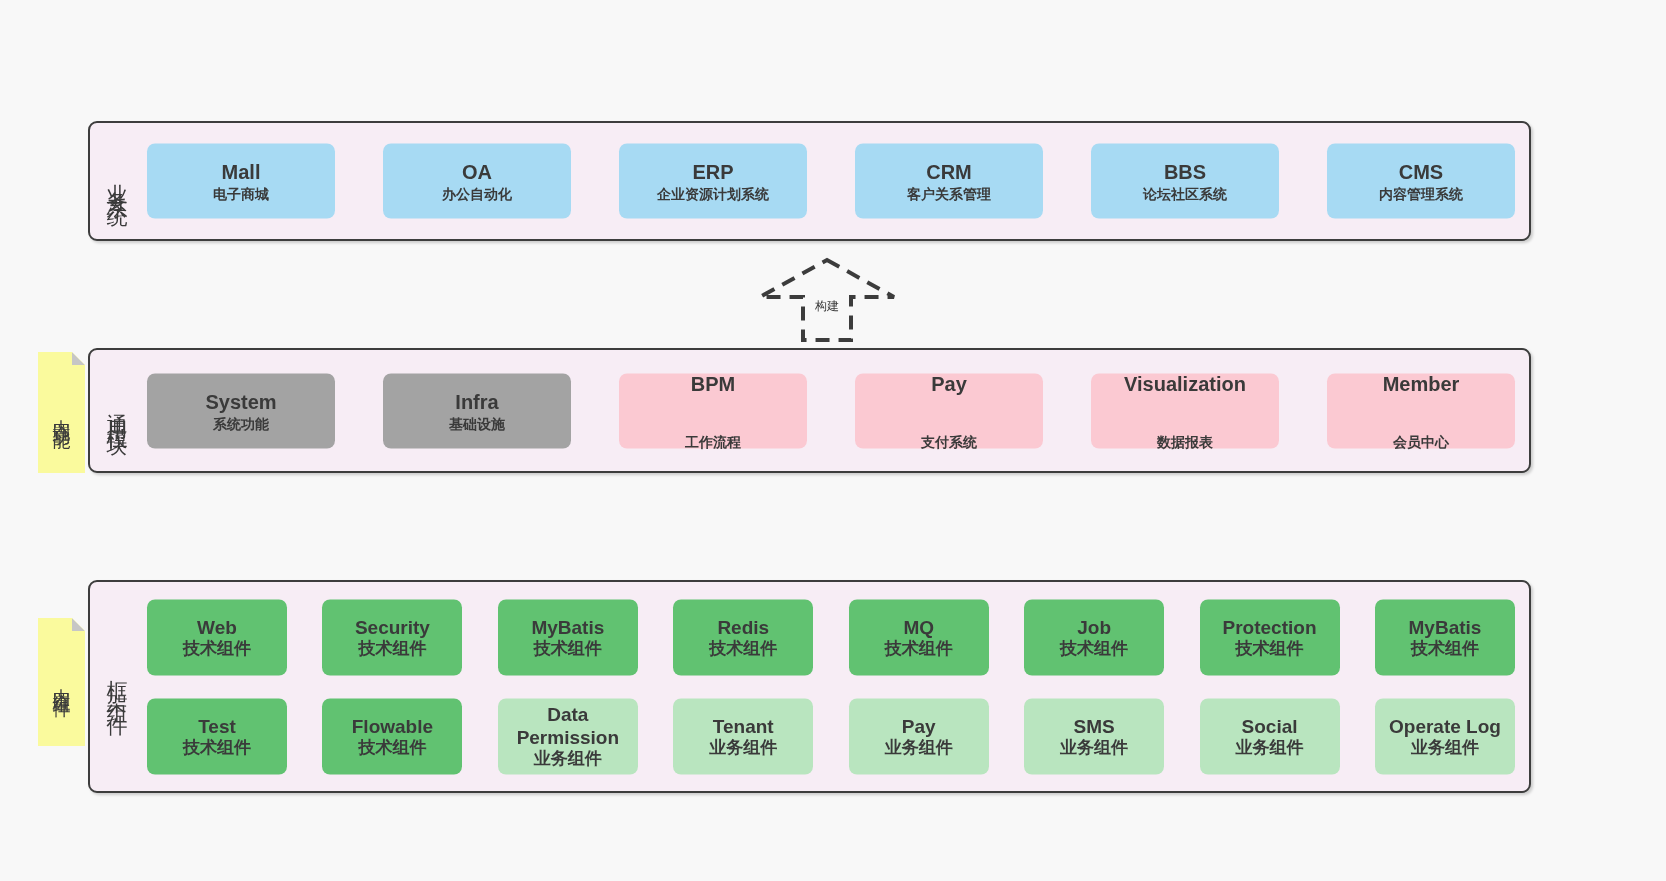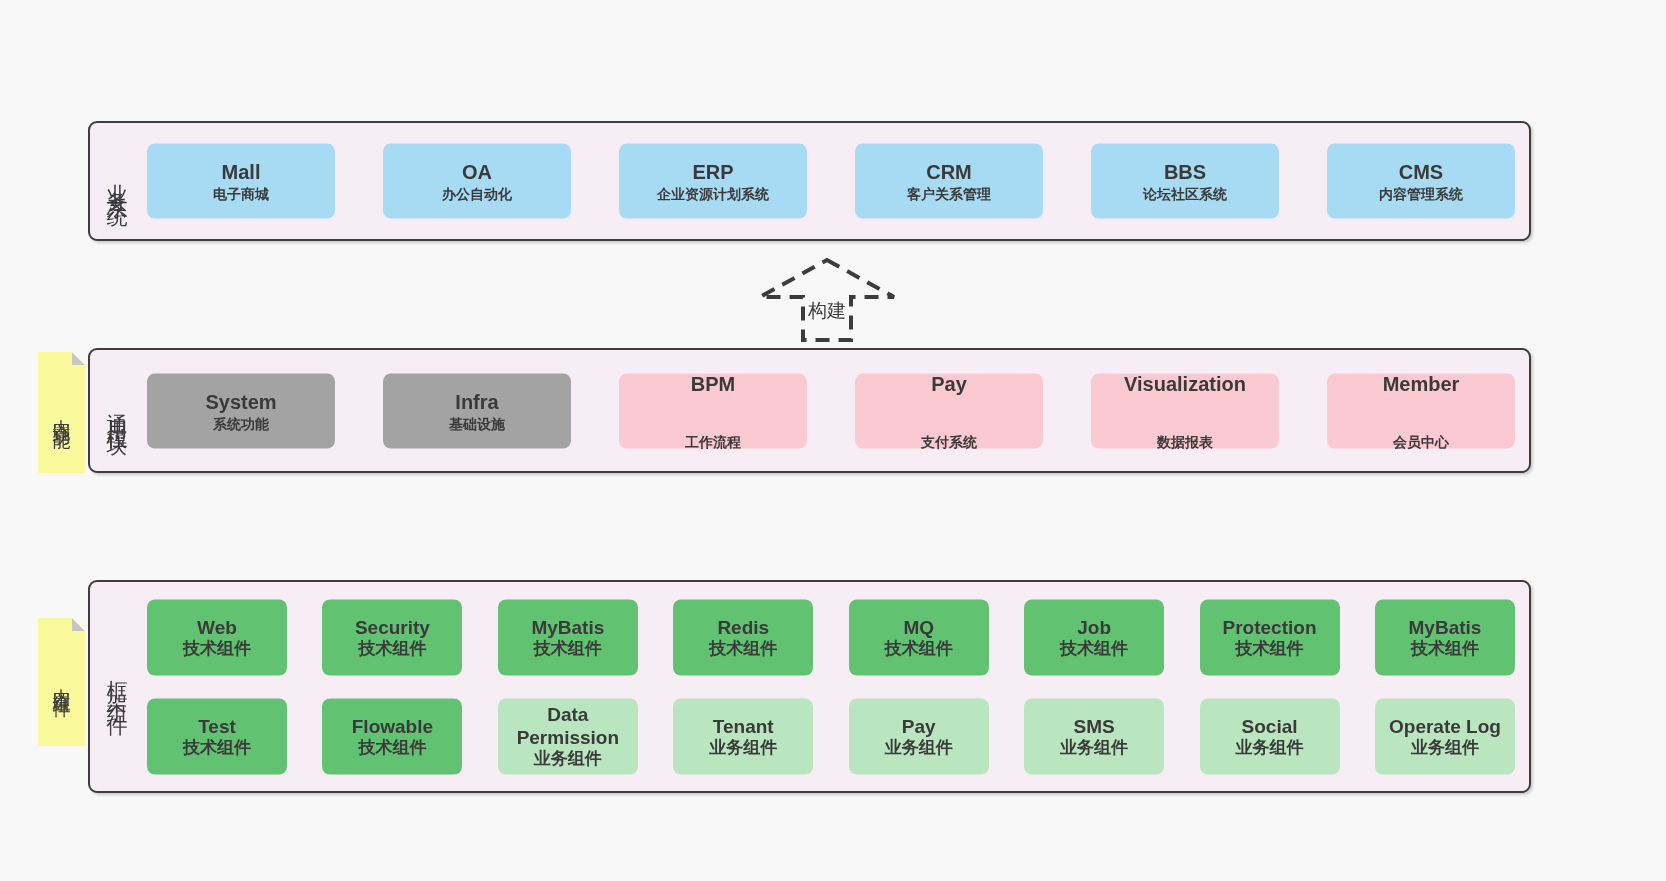--- a/index.html
+++ b/index.html
@@ -65,21 +65,21 @@
     writing-mode:vertical-rl; text-orientation:upright;
     font-size:18px; letter-spacing:4px; color:#3a3a3a;
   }
   
   .arrow { position:absolute; width:140px; height:86px; }
   .arrow-1 { left:757px; top:257px; }
   .arrow-2 { left:770px; top:488px; }
   .arrow svg { display:block; width:100%; height:100%; }
   .arrow-label {
     position:absolute; left:50%; top:41px; transform:translateX(-50%);
-    background:#f8f8f8; padding:0 3px; font-size:19px; white-space:nowrap;
+    background:#f8f8f8; padding:0 3px; font-size:12px; white-space:nowrap;
   }
 </style>
 </head>
 <body>
 
 <div class="canvas">
 
   <section class="layer layer-top">
     <div class="layer-label">业务系统</div>
     <div class="boxes">

